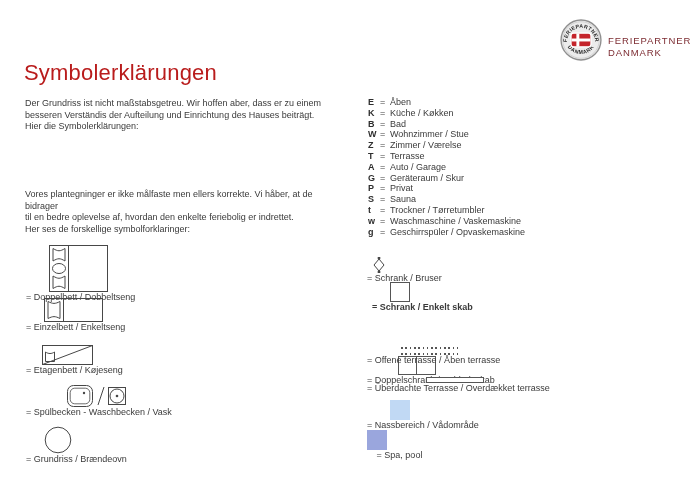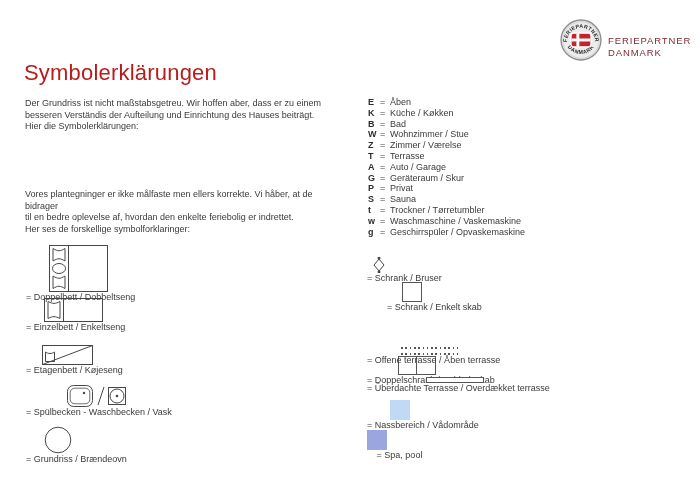--- a/index.html
+++ b/index.html
@@ -171,21 +171,21 @@
     <div class="iconbox">
       <svg width="14" height="16" viewBox="0 0 14 16">
         <path class="ln" d="M7,2 L12,8 L7,14 L2,8 Z"></path>
         <rect x="5.7" y="0" width="2.6" height="2.2" fill="#474747"></rect>
         <rect x="5.7" y="13.8" width="2.6" height="2.2" fill="#474747"></rect>
       </svg>
     </div>
     <span class="sym-label">= Schrank / Bruser</span>
   </div>
 
-  <div class="legend-row right-col" style="left:387px; top:282px;">
+  <div class="legend-row right-col" style="left:372px; top:282px;font-weight:bold;">
     <div class="iconbox">
         <div class="single-cab"></div>
       </div>
     <span class="sym-label">= Schrank / Enkelt skab</span>
   </div>
 
   <div class="legend-row right-col" style="left:367px; top:313px;margin-top:43px;">
     <div class="iconbox">
       <div class="double-cab">
           <div class="cell"></div>

